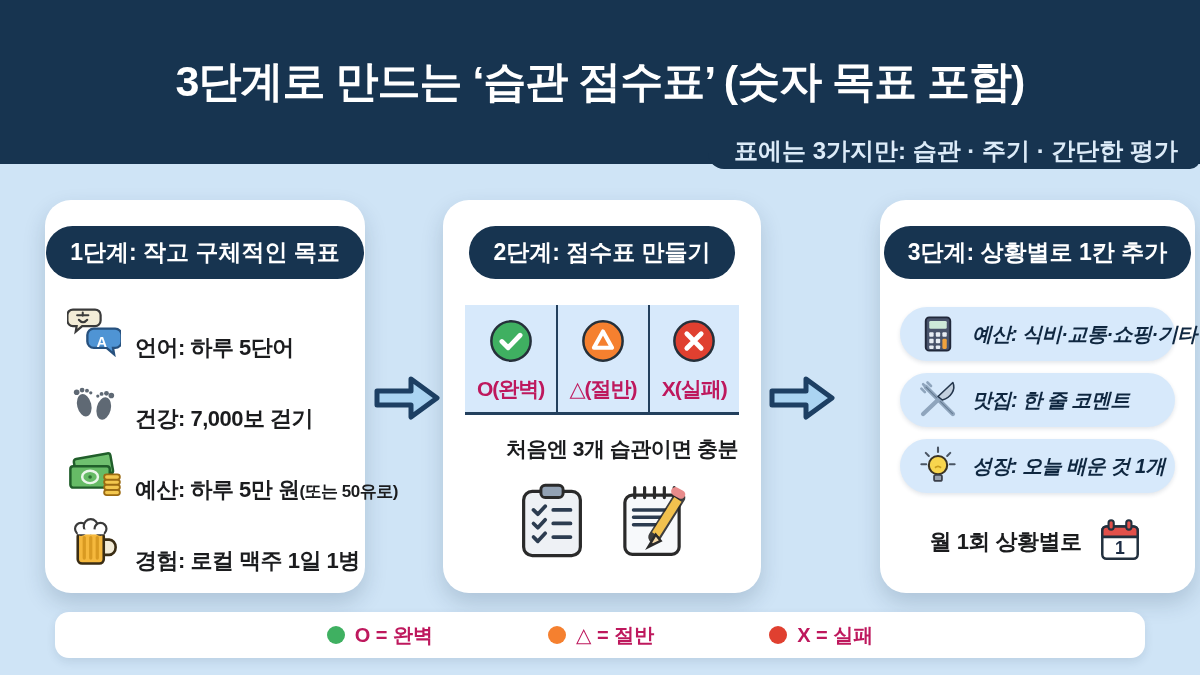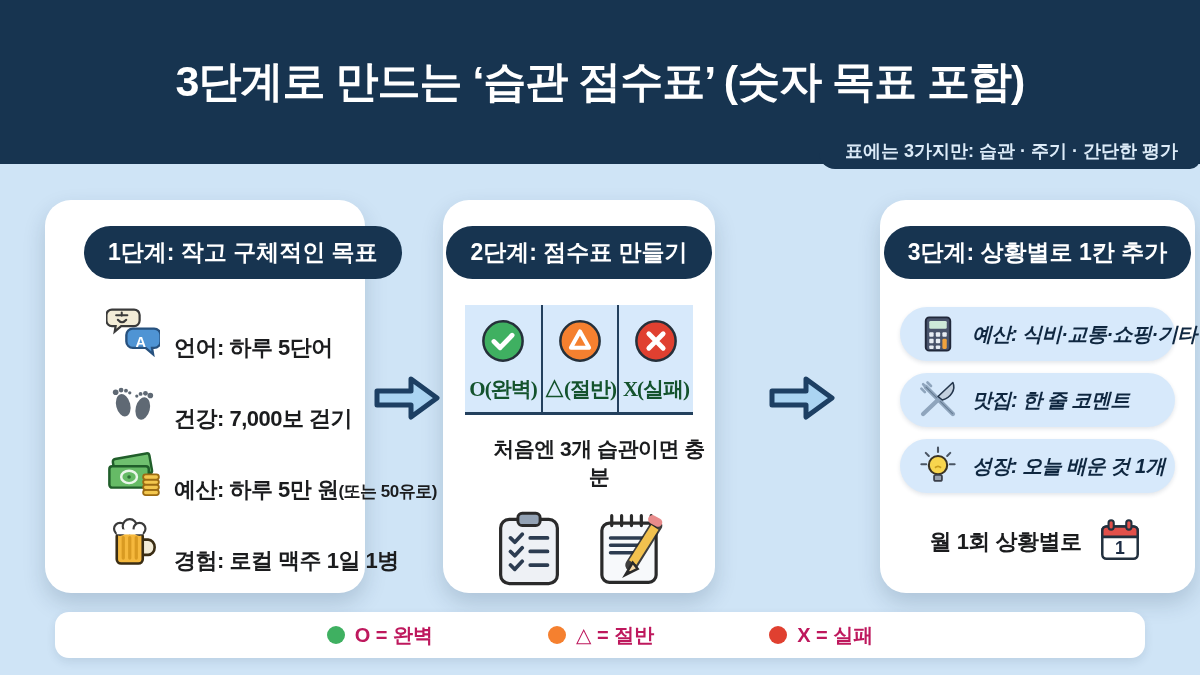--- a/index.html
+++ b/index.html
@@ -6,46 +6,46 @@
   html,body { width:1200px; height:675px; }
   body { font-family:"Liberation Sans","DejaVu Sans",sans-serif; }
   .page { position:relative; width:1200px; height:675px; background:#cfe4f6; overflow:hidden; }
 
   
   .header { position:absolute; top:0; left:0; width:1200px; height:164px;
             background:#173450; display:flex; align-items:center; justify-content:center; }
   .title  { color:#ffffff; font-size:43px; font-weight:bold; letter-spacing:-1px; text-align:center; }
   .badge  { position:absolute; top:132px; right:0; height:37px; padding:0 22px 0 26px;
             background:#173450; color:#dcebf8; display:flex; align-items:center;
-            font-size:18px; font-weight:bold;
+            font-size:24px; font-weight:bold;
             border-bottom-left-radius:16px; border-bottom-right-radius:10px; }
 
   
   .card { position:absolute; top:200px; height:393px; background:#ffffff;
           border-radius:26px; box-shadow:0 10px 22px rgba(23,52,80,0.18); }
-  .card1 { left:45px;  width:320px;padding-left:39px; }
-  .card2 { left:443px; width:272px; }
+  .card1 { left:45px;  width:320px; }
+  .card2 { left:443px; width:318px; }
   .card3 { left:880px; width:315px; }
 
   .pill { margin:26px auto 0; width:fit-content; background:#173450; color:#ffffff;
           border-radius:999px; padding:11px 24px; font-size:23px; font-weight:bold; white-space:nowrap; }
 
   
   .goal-list { list-style:none; margin-top:16px; }
   .goal-item { display:flex; align-items:center; gap:14px; padding:0 22px; height:71px; }
   .goal-item .g-icon { width:54px; height:54px; flex:0 0 54px; display:flex; align-items:center; justify-content:center; }
   .goal-label { font-size:22px; font-weight:bold; color:#1b1c1e; white-space:nowrap; letter-spacing:-0.5px;margin-top:35px; }
   .goal-label small { font-size:17px; font-weight:bold; }
 
   
   .score-table { display:grid; grid-template-columns:1fr 1fr 1fr; margin:26px 22px 0;
                  background:#d7e9fb; border-bottom:3px solid #23405d; }
   .score-cell { display:flex; flex-direction:column; align-items:center; padding:13px 0 9px; }
   .score-cell + .score-cell { border-left:2px solid #23405d; }
-  .score-label { margin-top:7px; font-size:21px; font-weight:bold; color:#14532d; letter-spacing:-1px;font-family:Liberation Serif, serif; }
+  .score-label { margin-top:7px; font-size:21px; font-weight:bold; color:#be185d; letter-spacing:-1px; }
   .note { margin-top:20px; text-align:center; font-size:21px; font-weight:bold; color:#1b1c1e; letter-spacing:-0.5px;padding-left:40px; }
   .icons-row { display:flex; justify-content:center; gap:26px; margin-top:18px; }
 
   
   .tag-list { display:flex; flex-direction:column; gap:12px; margin:28px 20px 0;font-style:italic; }
   .tag { display:flex; align-items:center; gap:12px; background:#d7e9fb; border-radius:999px;
          height:54px; padding:0 16px; box-shadow:0 2px 4px rgba(23,52,80,0.12); }
   .tag-label { font-size:20px; font-weight:bold; color:#0f2740; white-space:nowrap; letter-spacing:-0.5px; }
   .tag .t-icon { width:44px; height:44px; flex:0 0 44px; display:flex; align-items:center; justify-content:center; }
   .review-row { display:flex; align-items:center; justify-content:center; gap:14px; margin-top:22px; }

